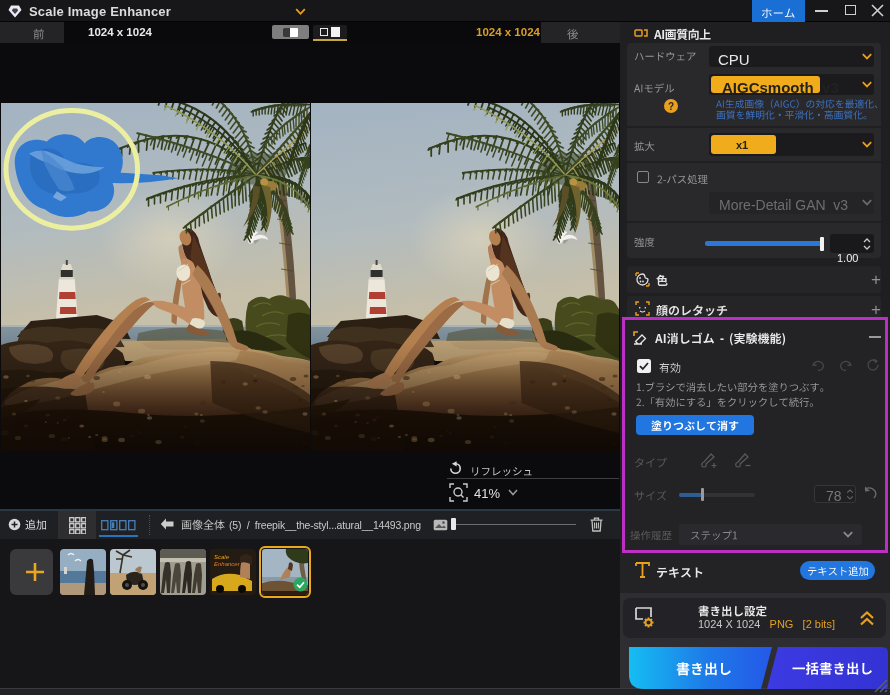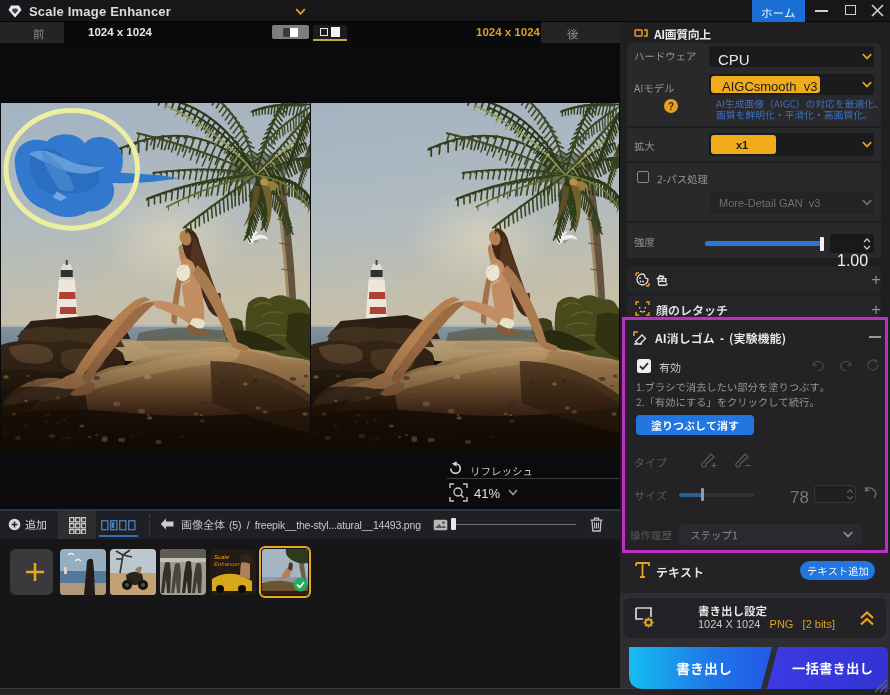--- a/index.html
+++ b/index.html
@@ -418,21 +418,21 @@
     <svg class="abs" style="left:861px;top:53px" width="12" height="7" viewBox="0 0 12 8">
       <path d="M1.2 1.2 L6 6.2 L10.8 1.2" stroke="#e8a01e" stroke-width="2" fill="none"></path>
     </svg>
     <div class="abs" style="left:634px;top:81px">
       <svg width="41" height="16" viewBox="0 0 41 16" style="display:block;overflow:visible;">
         <path transform="translate(0,11.2)" fill="#9b9b9b" d="M0 0H1L1.7 -2.3H4.5L5.3 0H6.3L3.7 -7.6H2.6ZM2 -3.1 2.4 -4.3C2.6 -5.1 2.9 -5.9 3.1 -6.8H3.2C3.4 -6 3.7 -5.1 3.9 -4.3L4.3 -3.1Z M7.4 0H8.3V-7.6H7.4Z M10.6 -4.4V-3.6C10.9 -3.6 11.3 -3.6 11.5 -3.6H13.6V-1.2C13.6 -0.4 14.1 0.2 15.6 0.2C16.6 0.2 17.6 0.1 18.4 0.1L18.5 -0.8C17.6 -0.7 16.7 -0.7 15.8 -0.7C14.8 -0.7 14.4 -1 14.4 -1.5V-3.6H18C18.2 -3.6 18.6 -3.6 18.8 -3.6V-4.4C18.6 -4.4 18.2 -4.4 17.9 -4.4H14.4V-6.6H17.1C17.5 -6.6 17.7 -6.6 18 -6.6V-7.4C17.8 -7.4 17.5 -7.3 17.1 -7.3C16.4 -7.3 12.9 -7.3 12.2 -7.3C11.8 -7.3 11.5 -7.4 11.3 -7.4V-6.6C11.5 -6.6 11.8 -6.6 12.2 -6.6H13.6V-4.4H11.5C11.3 -4.4 10.8 -4.4 10.6 -4.4Z M21.9 -7.6V-6.7C22.2 -6.8 22.5 -6.8 22.8 -6.8C23.4 -6.8 25.9 -6.8 26.4 -6.8C26.7 -6.8 27.1 -6.8 27.4 -6.7V-7.6C27.1 -7.6 26.7 -7.5 26.4 -7.5C25.9 -7.5 23.4 -7.5 22.8 -7.5C22.5 -7.5 22.2 -7.6 21.9 -7.6ZM27.9 -8.4 27.4 -8.2C27.7 -7.8 28 -7.2 28.2 -6.8L28.8 -7C28.6 -7.4 28.2 -8.1 27.9 -8.4ZM29.1 -8.9 28.5 -8.6C28.8 -8.2 29.2 -7.7 29.4 -7.2L30 -7.4C29.8 -7.8 29.3 -8.5 29.1 -8.9ZM20.7 -5V-4.1C20.9 -4.1 21.2 -4.1 21.5 -4.1H24.7C24.6 -3.2 24.5 -2.3 24.1 -1.6C23.7 -0.9 22.9 -0.3 22.1 0L22.9 0.6C23.8 0.1 24.5 -0.6 24.9 -1.3C25.3 -2.1 25.5 -3 25.5 -4.1H28.4C28.6 -4.1 28.9 -4.1 29.2 -4.1V-5C28.9 -5 28.6 -4.9 28.4 -4.9C27.8 -4.9 22.2 -4.9 21.5 -4.9C21.2 -4.9 20.9 -5 20.7 -5Z M35.6 -0.2 36.2 0.2C36.2 0.2 36.4 0.1 36.5 0C37.7 -0.6 39.2 -1.7 40.1 -2.9L39.6 -3.6C38.8 -2.4 37.5 -1.5 36.5 -1C36.5 -1.4 36.5 -6.4 36.5 -7C36.5 -7.4 36.6 -7.7 36.6 -7.8H35.6C35.6 -7.7 35.7 -7.4 35.7 -7C35.7 -6.4 35.7 -1.3 35.7 -0.8C35.7 -0.6 35.7 -0.4 35.6 -0.2ZM30.9 -0.3 31.6 0.2C32.5 -0.5 33.2 -1.5 33.5 -2.6C33.8 -3.6 33.8 -5.9 33.8 -7C33.8 -7.3 33.9 -7.6 33.9 -7.8H32.9C32.9 -7.6 33 -7.3 33 -7C33 -5.9 33 -3.8 32.7 -2.8C32.4 -1.8 31.7 -0.9 30.9 -0.3Z"></path>
       </svg>
     </div>
     <div class="abs" style="left:709px;top:74px;width:165px;height:21px;background:#1b1b1e;border-radius:3px"></div>
     <div class="abs" style="left:711px;top:76px;width:109px;height:17px;background:#f0ac1a;border-radius:3px"></div>
-    <div class="abs" style="left:722px;top:79px;font-size:13px;font-weight:normal;color:#222">AIGCsmooth&nbsp; v3</div>
+    <div class="abs" style="left:722px;top:79px;font-size:15px;font-weight:bold;color:#222">AIGCsmooth&nbsp; v3</div>
     <svg class="abs" style="left:861px;top:81px" width="12" height="7" viewBox="0 0 12 8">
       <path d="M1.2 1.2 L6 6.2 L10.8 1.2" stroke="#e8a01e" stroke-width="2" fill="none"></path>
     </svg>
     <svg class="abs" style="left:664px;top:99px" width="14" height="14" viewBox="0 0 14 14">
 <circle cx="7" cy="7" r="7" fill="#e8a01e"></circle>
 <text x="7" y="10.6" text-anchor="middle" font-size="10" font-weight="bold" fill="#2a2a2a" font-family="Liberation Sans">?</text>
     </svg>
     <div class="abs" style="left:716px;top:97px">
       <svg width="168" height="15" viewBox="0 0 168 15" style="display:block;overflow:visible;">
         <path transform="translate(0,10.6)" fill="#3c72c4" d="M0 0H1L1.6 -2.2H4.3L5 0H5.9L3.5 -7.2H2.5ZM1.9 -2.9 2.2 -4C2.5 -4.8 2.7 -5.6 2.9 -6.4H3C3.2 -5.6 3.4 -4.8 3.7 -4L4 -2.9Z M6.9 0H7.8V-7.2H6.9Z M11.2 -8.1C10.8 -6.7 10.2 -5.3 9.4 -4.4C9.5 -4.3 9.9 -4.1 10 -4C10.4 -4.4 10.7 -5 11 -5.6H13.4V-3.4H10.4V-2.7H13.4V-0.2H9.4V0.5H18.1V-0.2H14.1V-2.7H17.3V-3.4H14.1V-5.6H17.7V-6.3H14.1V-8.2H13.4V-6.3H11.4C11.6 -6.8 11.8 -7.4 11.9 -7.9Z M24 -8.2C24 -7.7 24 -7.1 24 -6.6H19.9V-3.8C19.9 -2.5 19.8 -0.8 19 0.4C19.2 0.5 19.5 0.7 19.6 0.9C20.5 -0.4 20.6 -2.4 20.6 -3.8V-3.9H22.4C22.4 -2.2 22.4 -1.6 22.2 -1.4C22.1 -1.3 22.1 -1.3 21.9 -1.3C21.7 -1.3 21.3 -1.3 20.9 -1.4C21 -1.2 21.1 -0.9 21.1 -0.7C21.6 -0.6 22 -0.6 22.3 -0.7C22.5 -0.7 22.7 -0.8 22.9 -0.9C23.1 -1.2 23.1 -2 23.2 -4.2C23.2 -4.3 23.2 -4.6 23.2 -4.6H20.6V-5.9H24.1C24.2 -4.3 24.4 -2.8 24.8 -1.7C24.1 -0.9 23.4 -0.3 22.5 0.1C22.7 0.3 22.9 0.6 23 0.7C23.8 0.3 24.5 -0.3 25.1 -0.9C25.5 0.1 26.1 0.7 26.9 0.7C27.6 0.7 27.9 0.2 28 -1.5C27.8 -1.5 27.6 -1.7 27.4 -1.9C27.3 -0.5 27.2 -0 26.9 -0C26.4 -0 26 -0.6 25.6 -1.6C26.4 -2.5 26.9 -3.6 27.4 -4.9L26.6 -5.1C26.3 -4.1 25.9 -3.2 25.4 -2.4C25.1 -3.4 24.9 -4.5 24.8 -5.9H27.9V-6.6H24.8C24.7 -7.1 24.7 -7.7 24.7 -8.2ZM25.2 -7.7C25.8 -7.4 26.6 -6.9 27 -6.6L27.4 -7.1C27 -7.4 26.3 -7.9 25.6 -8.2Z M36.7 -5.9V-0.5H30V-5.9H29.3V0.8H30V0.2H36.7V0.8H37.4V-5.9ZM30.9 -5.8V-1.4H35.7V-5.8H33.7V-6.9H37.7V-7.6H29V-6.9H32.9V-5.8ZM31.6 -3.3H33V-2H31.6ZM33.6 -3.3H35V-2H33.6ZM31.6 -5.2H33V-3.9H31.6ZM33.6 -5.2H35V-3.9H33.6Z M42.9 -7H44.8C44.6 -6.8 44.4 -6.5 44.3 -6.3H42.3C42.5 -6.5 42.7 -6.8 42.9 -7ZM47 -3.8C46.7 -3.5 46.2 -3 45.7 -2.7C45.5 -3.1 45.3 -3.6 45.2 -4.1H47.3V-6.3H45.1C45.3 -6.6 45.6 -7 45.8 -7.3L45.3 -7.6L45.2 -7.6H43.3L43.6 -8.1L42.8 -8.2C42.5 -7.4 41.7 -6.5 40.7 -5.8C40.9 -5.7 41.1 -5.5 41.2 -5.4L41.5 -5.6V-4.1H43.4C42.7 -3.7 41.8 -3.3 40.9 -3C41.1 -2.9 41.3 -2.7 41.4 -2.5C42 -2.7 42.6 -3 43.2 -3.4C43.4 -3.2 43.5 -3.1 43.6 -2.9C43 -2.4 41.9 -1.9 41 -1.6C41.2 -1.5 41.3 -1.3 41.4 -1.1C42.2 -1.5 43.2 -2 44 -2.5C44.1 -2.3 44.2 -2.1 44.2 -1.9C43.4 -1.2 42 -0.4 40.8 -0C41 0.1 41.2 0.4 41.2 0.5C42.3 0.1 43.5 -0.6 44.4 -1.3C44.5 -0.7 44.4 -0.2 44.1 0C43.9 0.2 43.7 0.2 43.5 0.2C43.3 0.2 43 0.2 42.7 0.1C42.8 0.3 42.9 0.6 42.9 0.8C43.1 0.8 43.4 0.8 43.6 0.8C44 0.8 44.3 0.7 44.6 0.5C45.4 -0.1 45.4 -2.3 43.7 -3.7C43.9 -3.8 44.1 -4 44.3 -4.1H44.6C45.1 -2.1 45.9 -0.5 47.2 0.4C47.3 0.2 47.5 -0.1 47.7 -0.2C47 -0.6 46.4 -1.3 45.9 -2.2C46.5 -2.5 47.1 -3 47.6 -3.4ZM42.2 -5.8H44V-4.6H42.2ZM44.7 -5.8H46.6V-4.6H44.7ZM40.5 -8.2C40 -6.7 39.3 -5.2 38.4 -4.2C38.5 -4 38.7 -3.6 38.8 -3.4C39.1 -3.8 39.4 -4.3 39.7 -4.7V0.8H40.4V-6.1C40.7 -6.7 41 -7.3 41.2 -8Z M54.8 -3.7C54.8 -1.8 55.6 -0.3 56.8 0.9L57.4 0.6C56.3 -0.5 55.6 -2 55.6 -3.7C55.6 -5.5 56.3 -6.9 57.4 -8.1L56.8 -8.4C55.6 -7.2 54.8 -5.6 54.8 -3.7Z M57.9 0H58.8L59.5 -2.2H62.1L62.8 0H63.7L61.3 -7.2H60.3ZM59.7 -2.9 60.1 -4C60.3 -4.8 60.5 -5.6 60.8 -6.4H60.8C61 -5.6 61.3 -4.8 61.5 -4L61.9 -2.9Z M64.8 0H65.7V-7.2H64.8Z M70.5 0.1C71.4 0.1 72.2 -0.2 72.7 -0.7V-3.7H70.3V-3H71.9V-1.1C71.6 -0.8 71.1 -0.7 70.6 -0.7C69 -0.7 68.2 -1.8 68.2 -3.6C68.2 -5.4 69.1 -6.5 70.6 -6.5C71.3 -6.5 71.7 -6.2 72.1 -5.8L72.6 -6.4C72.2 -6.9 71.5 -7.3 70.5 -7.3C68.6 -7.3 67.2 -5.9 67.2 -3.6C67.2 -1.3 68.6 0.1 70.5 0.1Z M77.1 0.1C78 0.1 78.7 -0.2 79.3 -0.9L78.8 -1.5C78.4 -1 77.8 -0.7 77.1 -0.7C75.8 -0.7 74.9 -1.8 74.9 -3.6C74.9 -5.4 75.8 -6.5 77.2 -6.5C77.8 -6.5 78.3 -6.2 78.6 -5.8L79.1 -6.4C78.7 -6.9 78 -7.3 77.2 -7.3C75.3 -7.3 74 -5.9 74 -3.6C74 -1.3 75.3 0.1 77.1 0.1Z M82.7 -3.7C82.7 -5.6 81.9 -7.2 80.7 -8.4L80.1 -8.1C81.2 -6.9 81.9 -5.5 81.9 -3.7C81.9 -2 81.2 -0.5 80.1 0.6L80.7 0.9C81.9 -0.3 82.7 -1.8 82.7 -3.7Z M94.1 -6.3C94 -5.4 93.8 -4.5 93.6 -3.6C93.1 -2 92.6 -1.3 92.1 -1.3C91.7 -1.3 91.1 -1.9 91.1 -3.1C91.1 -4.4 92.2 -6.1 94.1 -6.3ZM94.9 -6.3C96.6 -6.2 97.6 -4.9 97.6 -3.5C97.6 -1.8 96.3 -0.8 95.1 -0.5C94.8 -0.5 94.5 -0.5 94.2 -0.4L94.7 0.3C97 0 98.4 -1.4 98.4 -3.4C98.4 -5.4 96.9 -7 94.6 -7C92.2 -7 90.3 -5.2 90.3 -3C90.3 -1.4 91.2 -0.4 92.1 -0.4C93 -0.4 93.8 -1.5 94.4 -3.5C94.6 -4.4 94.8 -5.4 94.9 -6.3Z M104.2 -3.9C104.6 -3.2 105.1 -2.2 105.2 -1.6L105.9 -2C105.7 -2.6 105.3 -3.5 104.8 -4.1ZM106.8 -8.2V-5.9H104.1V-5.2H106.8V-0.2C106.8 -0 106.7 0 106.5 0C106.4 0 105.8 0 105.2 0C105.3 0.2 105.4 0.6 105.4 0.8C106.3 0.8 106.8 0.8 107.1 0.6C107.4 0.5 107.5 0.3 107.5 -0.2V-5.2H108.7V-5.9H107.5V-8.2ZM101.7 -8.2V-6.6H99.8V-5.9H104.4V-6.6H102.4V-8.2ZM102.8 -5.7C102.7 -4.8 102.4 -3.9 102.2 -3.2C101.7 -3.8 101.1 -4.4 100.6 -4.9L100.1 -4.5C100.7 -3.9 101.3 -3.2 101.9 -2.4C101.3 -1.3 100.6 -0.5 99.6 0.1C99.7 0.3 100 0.6 100.1 0.7C101 0.1 101.8 -0.8 102.3 -1.8C102.7 -1.2 103 -0.8 103.2 -0.3L103.8 -0.8C103.5 -1.3 103.1 -1.9 102.7 -2.5C103 -3.4 103.3 -4.4 103.5 -5.6Z M113.2 -4.3V-0.5C113.2 0.4 113.4 0.6 114.3 0.6C114.5 0.6 115.5 0.6 115.7 0.6C116.6 0.6 116.7 0.2 116.8 -1.5C116.6 -1.5 116.3 -1.6 116.2 -1.8C116.1 -0.3 116.1 -0.1 115.7 -0.1C115.4 -0.1 114.6 -0.1 114.4 -0.1C114 -0.1 113.9 -0.1 113.9 -0.5V-4.3ZM111.9 -3.4C111.7 -2.4 111.5 -1.2 111 -0.5L111.6 -0.1C112.1 -0.9 112.4 -2.2 112.5 -3.3ZM113.3 -5.4C114.2 -5 115.1 -4.4 115.6 -3.9L116.1 -4.5C115.6 -4.9 114.6 -5.5 113.8 -5.9ZM116.5 -3.4C117.1 -2.4 117.7 -1 117.9 -0.1L118.6 -0.5C118.4 -1.3 117.8 -2.7 117.1 -3.7ZM110.2 -7V-4.4C110.2 -3 110.2 -1 109.4 0.4C109.5 0.5 109.9 0.7 110 0.8C110.8 -0.7 111 -2.9 111 -4.4V-6.3H118.4V-7H114.6V-8.2H113.9V-7Z M127.5 -4.3 127.2 -5.1C126.9 -4.9 126.7 -4.8 126.4 -4.7C125.9 -4.4 125.3 -4.2 124.6 -3.9C124.5 -4.4 123.9 -4.8 123.3 -4.8C122.9 -4.8 122.3 -4.6 121.9 -4.4C122.3 -4.8 122.6 -5.4 122.8 -5.9C123.9 -6 125.1 -6 126.1 -6.2L126.1 -6.9C125.2 -6.8 124.1 -6.7 123.1 -6.6C123.2 -7.1 123.3 -7.5 123.4 -7.8L122.6 -7.8C122.5 -7.5 122.5 -7 122.3 -6.6L121.7 -6.6C121.2 -6.6 120.5 -6.6 120 -6.7V-6C120.6 -5.9 121.2 -5.9 121.6 -5.9H122.1C121.7 -5.1 121 -4.1 119.8 -2.9L120.5 -2.4C120.8 -2.8 121.1 -3.2 121.4 -3.4C121.8 -3.8 122.4 -4.1 123 -4.1C123.5 -4.1 123.8 -4 123.9 -3.5C122.8 -2.9 121.6 -2.2 121.6 -1.1C121.6 0.1 122.7 0.4 124.1 0.4C125 0.4 126.1 0.4 126.8 0.3L126.9 -0.5C126 -0.4 124.9 -0.3 124.2 -0.3C123.2 -0.3 122.4 -0.4 122.4 -1.2C122.4 -1.8 123 -2.3 124 -2.8C124 -2.3 123.9 -1.7 123.9 -1.3H124.7L124.6 -3.2C125.4 -3.5 126.1 -3.8 126.6 -4C126.9 -4.1 127.3 -4.3 127.5 -4.3Z M131.1 -6.2H136V-5.5H131.1ZM131.1 -7.4H136V-6.7H131.1ZM130.4 -7.9V-5H136.8V-7.9ZM132.5 -3.8V-3.2H130.8V-3.8ZM129.1 -0.4 129.2 0.2 132.5 -0.2V0.8H133.3V0.2C133.4 0.3 133.6 0.6 133.6 0.7C134.3 0.5 135 0.1 135.6 -0.3C136.2 0.2 136.9 0.5 137.7 0.8C137.8 0.6 137.9 0.3 138.1 0.2C137.3 0 136.7 -0.3 136.1 -0.7C136.7 -1.4 137.3 -2.1 137.6 -3.1L137.1 -3.3L137 -3.2H133.6V-2.6H134.4L134 -2.5C134.3 -1.9 134.7 -1.3 135.1 -0.8C134.5 -0.4 133.9 -0 133.3 0.1V-3.8H137.9V-4.5H129.2V-3.8H130.1V-0.5ZM134.6 -2.6H136.7C136.4 -2.1 136 -1.6 135.6 -1.2C135.2 -1.6 134.9 -2.1 134.6 -2.6ZM132.5 -2.6V-1.9H130.8V-2.6ZM132.5 -1.4V-0.8L130.8 -0.6V-1.4Z M139 -7.6C139.6 -7.1 140.3 -6.4 140.6 -5.9L141.2 -6.4C140.9 -6.9 140.2 -7.5 139.6 -8ZM140.9 -4.4H138.9V-3.7H140.2V-1.1C139.7 -0.7 139.2 -0.3 138.8 -0L139.2 0.7C139.7 0.3 140.1 -0.1 140.6 -0.6C141.2 0.2 142.1 0.5 143.4 0.6C144.5 0.6 146.6 0.6 147.7 0.6C147.7 0.4 147.8 0 147.9 -0.1C146.7 -0.1 144.4 -0 143.4 -0.1C142.2 -0.1 141.3 -0.5 140.9 -1.2ZM142.7 -6.7C142.8 -6.4 143 -6.1 143.1 -5.8H141.8V-0.7H142.5V-5.2H144.3V-4.5H142.8V-4H144.3V-3.3H143.2V-1.2H143.8V-1.6H145.9V-3.3H144.8V-4H146.3V-4.5H144.8V-5.2H146.7V-1.5C146.7 -1.3 146.7 -1.3 146.6 -1.3C146.4 -1.3 146 -1.3 145.6 -1.3C145.7 -1.1 145.8 -0.9 145.8 -0.7C146.4 -0.7 146.8 -0.7 147.1 -0.8C147.3 -0.9 147.4 -1.1 147.4 -1.5V-5.8H146C146.1 -6.1 146.3 -6.4 146.5 -6.8L146.2 -6.8H147.7V-7.4H144.9V-8.2H144.2V-7.4H141.4V-6.8H143ZM145.7 -6.8C145.6 -6.5 145.4 -6.1 145.3 -5.8L145.3 -5.8H143.6L143.7 -5.9C143.7 -6.1 143.5 -6.5 143.3 -6.8ZM143.8 -2.9H145.3V-2H143.8Z M156.7 -6.4C156 -5.7 154.9 -4.9 153.8 -4.3V-8H153V-0.7C153 0.4 153.3 0.6 154.4 0.6C154.6 0.6 156.1 0.6 156.4 0.6C157.4 0.6 157.6 0.1 157.7 -1.5C157.5 -1.6 157.2 -1.7 157 -1.8C157 -0.4 156.9 -0 156.3 -0C156 -0 154.7 -0 154.4 -0C153.9 -0 153.8 -0.2 153.8 -0.7V-3.6C155 -4.2 156.3 -5 157.2 -5.7ZM151.3 -8.1C150.7 -6.5 149.6 -5 148.5 -4.1C148.6 -3.9 148.8 -3.5 148.9 -3.4C149.4 -3.8 149.8 -4.2 150.2 -4.8V0.8H150.9V-5.8C151.4 -6.4 151.7 -7.1 152 -7.8Z M160.7 0.5 161.4 -0C160.8 -0.7 159.9 -1.6 159.2 -2.2L158.6 -1.6C159.3 -1.1 160.1 -0.2 160.7 0.5Z"></path>
@@ -456,34 +456,34 @@
       <path d="M1.2 1.2 L6 6.2 L10.8 1.2" stroke="#e8a01e" stroke-width="2" fill="none"></path>
     </svg>
     <div class="abs" style="left:627px;top:163px;width:254px;height:58px;background:#29292c"></div>
     <div class="abs" style="left:637px;top:171px;width:12px;height:12px;border:1.5px solid #8a8a8a;border-radius:2px"></div>
     <div class="abs flex" style="left:657px;top:172px">
       <svg width="51" height="16" viewBox="0 0 51 16" style="display:block;overflow:visible;">
         <path transform="translate(0,11.2)" fill="#989898" d="M0.5 0H5.3V-0.8H3.1C2.8 -0.8 2.3 -0.8 1.9 -0.7C3.7 -2.4 4.9 -4 4.9 -5.5C4.9 -6.9 4 -7.8 2.7 -7.8C1.7 -7.8 1 -7.3 0.4 -6.6L1 -6.1C1.4 -6.6 1.9 -7 2.5 -7C3.5 -7 4 -6.4 4 -5.5C4 -4.2 2.8 -2.7 0.5 -0.6Z M6.3 -2.5H8.9V-3.3H6.3Z M17.5 -7.2C17.5 -7.6 17.8 -7.9 18.2 -7.9C18.6 -7.9 18.9 -7.6 18.9 -7.2C18.9 -6.9 18.6 -6.6 18.2 -6.6C17.8 -6.6 17.5 -6.9 17.5 -7.2ZM17 -7.2C17 -6.6 17.6 -6.1 18.2 -6.1C18.8 -6.1 19.4 -6.6 19.4 -7.2C19.4 -7.9 18.8 -8.4 18.2 -8.4C17.6 -8.4 17 -7.9 17 -7.2ZM11.6 -3.1C11.3 -2.3 10.7 -1.2 10 -0.3L10.9 0.1C11.5 -0.8 12.1 -1.8 12.5 -2.8C12.9 -3.8 13.3 -5.4 13.4 -6C13.4 -6.3 13.5 -6.6 13.6 -6.8L12.7 -7C12.5 -5.8 12.1 -4.2 11.6 -3.1ZM16.8 -3.5C17.2 -2.4 17.7 -1 17.9 0.1L18.9 -0.2C18.6 -1.2 18 -2.8 17.6 -3.8C17.2 -4.9 16.5 -6.3 16.1 -7.1L15.3 -6.8C15.7 -6 16.3 -4.6 16.8 -3.5Z M28.1 -7 27.6 -7.4C27.4 -7.3 27.1 -7.3 26.8 -7.3C26.4 -7.3 23.2 -7.3 22.8 -7.3C22.5 -7.3 21.9 -7.3 21.7 -7.3V-6.4C21.8 -6.4 22.4 -6.4 22.8 -6.4C23.1 -6.4 26.5 -6.4 26.8 -6.4C26.6 -5.6 25.8 -4.4 25.1 -3.6C24 -2.4 22.5 -1.1 20.8 -0.5L21.5 0.2C23 -0.5 24.4 -1.6 25.5 -2.8C26.6 -1.9 27.7 -0.6 28.4 0.3L29.1 -0.3C28.5 -1.2 27.2 -2.5 26.1 -3.5C26.8 -4.4 27.5 -5.6 27.8 -6.5C27.9 -6.6 28 -6.9 28.1 -7Z M32.5 -6.3H34C33.9 -4.9 33.6 -3.7 33.2 -2.8C32.8 -3.5 32.5 -4.3 32.3 -5.4C32.3 -5.7 32.4 -6 32.5 -6.3ZM32.2 -8.7C31.9 -6.6 31.4 -4.6 30.5 -3.3C30.6 -3.2 31 -2.9 31.1 -2.7C31.4 -3.2 31.6 -3.7 31.9 -4.3C32.1 -3.4 32.4 -2.6 32.8 -2C32.2 -1 31.5 -0.2 30.7 0.2C30.8 0.4 31 0.7 31.2 0.9C32 0.3 32.7 -0.4 33.3 -1.3C34.5 0.3 36.2 0.6 38.1 0.6H39.9C40 0.4 40.1 0.1 40.2 -0.1C39.8 -0.1 38.5 -0.1 38.2 -0.1C36.4 -0.1 34.8 -0.4 33.6 -2C34.2 -3.3 34.6 -4.9 34.8 -6.9L34.4 -7L34.2 -7H32.7C32.8 -7.5 32.9 -8.1 32.9 -8.6ZM35.7 -8V-5.9C35.7 -4.6 35.6 -2.8 34.7 -1.5C34.8 -1.4 35.1 -1.2 35.3 -1.1C36.3 -2.5 36.4 -4.5 36.4 -5.9V-7.3H37.8V-2.1C37.8 -1.4 38 -1.2 38.6 -1.2C38.7 -1.2 39.1 -1.2 39.2 -1.2C39.7 -1.2 39.9 -1.5 39.9 -2.5C39.7 -2.5 39.5 -2.6 39.3 -2.7C39.3 -1.9 39.3 -1.8 39.1 -1.8C39.1 -1.8 38.8 -1.8 38.7 -1.8C38.6 -1.8 38.5 -1.8 38.5 -2.1V-8Z M45.5 -5.6H47.1V-4.3H45.5ZM47.8 -5.6H49.4V-4.3H47.8ZM45.5 -7.6H47.1V-6.3H45.5ZM47.8 -7.6H49.4V-6.3H47.8ZM43.9 -0.2V0.5H50.6V-0.2H47.9V-1.7H50.3V-2.4H47.9V-3.6H50.1V-8.3H44.8V-3.6H47.1V-2.4H44.7V-1.7H47.1V-0.2ZM40.9 -1 41.1 -0.2C42.1 -0.6 43.3 -1 44.4 -1.3L44.2 -2.1L43.1 -1.7V-4.3H44.1V-5H43.1V-7.3H44.3V-8H41.1V-7.3H42.3V-5H41.2V-4.3H42.3V-1.5C41.8 -1.3 41.3 -1.2 40.9 -1Z"></path>
       </svg>
     </div>
     <div class="abs" style="left:709px;top:192px;width:165px;height:22px;background:#242427;border-radius:3px"></div>
-    <div class="abs" style="left:719px;top:197px;font-size:11px;color:#6e6e6e">More-Detail GAN&nbsp; v3</div>
+    <div class="abs" style="left:719px;top:197px;font-size:14px;color:#6e6e6e">More-Detail GAN&nbsp; v3</div>
     <svg class="abs" style="left:861px;top:199px" width="12" height="7" viewBox="0 0 12 8">
       <path d="M1.2 1.2 L6 6.2 L10.8 1.2" stroke="#6a6a6a" stroke-width="2" fill="none"></path>
     </svg>
     <div class="abs" style="left:627px;top:223px;width:254px;height:35px;background:#29292c;border-radius:0 0 4px 4px"></div>
     <div class="abs" style="left:634px;top:235px">
       <svg width="21" height="16" viewBox="0 0 21 16" style="display:block;overflow:visible;">
         <path transform="translate(0,11.2)" fill="#9b9b9b" d="M4.2 -4.8V-2H6.5V-0.3C5.4 -0.2 4.5 -0.2 3.7 -0.1L3.8 0.6C5.2 0.5 7.2 0.4 9.1 0.2C9.3 0.5 9.4 0.7 9.5 0.9L10.2 0.6C9.9 -0.1 9.2 -1.1 8.6 -1.8L8 -1.5C8.2 -1.2 8.5 -0.8 8.7 -0.5L7.2 -0.4V-2H9.5V-4.8H7.2V-6L9 -6.1C9.1 -5.9 9.3 -5.6 9.4 -5.4L10.1 -5.8C9.7 -6.4 9 -7.3 8.4 -7.9L7.7 -7.6C8 -7.4 8.2 -7.1 8.5 -6.7L5.6 -6.6C6 -7.2 6.4 -7.9 6.7 -8.5L5.9 -8.8C5.6 -8.1 5.2 -7.2 4.8 -6.6L3.9 -6.5L4 -5.8L6.5 -5.9V-4.8ZM4.9 -4.2H6.5V-2.7H4.9ZM7.2 -4.2H8.8V-2.7H7.2ZM0.8 -5.9C0.7 -4.9 0.6 -3.6 0.5 -2.8L1.2 -2.7L1.2 -3.1H2.8C2.7 -1 2.6 -0.2 2.4 -0C2.3 0.1 2.2 0.1 2 0.1C1.8 0.1 1.3 0.1 0.8 0C0.9 0.2 1 0.6 1 0.8C1.5 0.8 2 0.8 2.3 0.8C2.6 0.8 2.8 0.7 3 0.5C3.3 0.1 3.4 -0.8 3.5 -3.5C3.5 -3.6 3.5 -3.8 3.5 -3.8H1.3L1.4 -5.2H3.5V-8.2H0.6V-7.5H2.8V-5.9Z M14.4 -6.7V-5.8H12.7V-5.2H14.4V-3.5H18.5V-5.2H20.1V-5.8H18.5V-6.7H17.7V-5.8H15.2V-6.7ZM17.7 -5.2V-4.1H15.2V-5.2ZM18.3 -2.1C17.8 -1.6 17.2 -1.2 16.5 -0.8C15.8 -1.2 15.2 -1.6 14.8 -2.1ZM12.9 -2.8V-2.1H14.5L14.1 -2C14.5 -1.4 15 -0.9 15.7 -0.5C14.7 -0.1 13.6 0.1 12.5 0.2C12.6 0.3 12.8 0.6 12.8 0.8C14.1 0.7 15.4 0.4 16.5 -0.1C17.5 0.4 18.7 0.7 19.9 0.9C20 0.7 20.2 0.3 20.4 0.2C19.3 0.1 18.2 -0.2 17.3 -0.5C18.2 -1 18.9 -1.7 19.4 -2.6L18.9 -2.8L18.8 -2.8ZM11.7 -7.7V-4.7C11.7 -3.2 11.6 -1.1 10.7 0.4C10.9 0.5 11.2 0.7 11.4 0.8C12.3 -0.7 12.4 -3.1 12.4 -4.7V-7H20.2V-7.7H16.3V-8.7H15.5V-7.7Z"></path>
       </svg>
     </div>
     <div class="abs" style="left:705px;top:241px;width:118px;height:5px;background:#2d76d9;border-radius:2px"></div>
     <div class="abs" style="left:820px;top:236.5px;width:3.5px;height:14px;background:#f2f2f2;border-radius:1px"></div>
     <div class="abs" style="left:830px;top:234px;width:44px;height:19px;background:#19191c;border-radius:3px"></div>
-    <div class="abs" style="left:837px;top:252px;font-size:16px;color:#f0f0f0">1.00</div>
+    <div class="abs" style="left:837px;top:252px;font-size:11px;color:#f0f0f0">1.00</div>
     <svg class="abs" style="left:863px;top:238px" width="8" height="12" viewBox="0 0 8 12">
 <path d="M1 4 L4 1 L7 4" stroke="#c8c8c8" stroke-width="1.3" fill="none"></path>
 <path d="M1 8 L4 11 L7 8" stroke="#c8c8c8" stroke-width="1.3" fill="none"></path>
     </svg>
     <div class="abs" style="left:627px;top:266px;width:254px;height:27px;background:#252528;border-radius:3px"></div>
     <svg class="abs" style="left:635px;top:272px" width="15" height="15" viewBox="0 0 15 15">
 <path d="M1 1 L4 1 M1 1 L1 4 M11 14 L14 14 M14 14 L14 11" stroke="#e8a01e" stroke-width="1.4" fill="none"></path>
 <path d="M7.5 2 A5.5 5.5 0 1 0 13 7.5 C13 6 11.5 6.5 10.5 6 C9.5 5.5 10.5 2 7.5 2Z" fill="none" stroke="#e0e0e0" stroke-width="1.3"></path>
 <circle cx="5" cy="6" r="0.9" fill="#e0e0e0"></circle>
       <circle cx="8" cy="9.5" r="0.9" fill="#e0e0e0"></circle>
@@ -574,21 +574,21 @@
     </svg>
     <div class="abs" style="left:634px;top:488px">
       <svg width="33" height="16" viewBox="0 0 33 16" style="display:block;overflow:visible;">
         <path transform="translate(0,11.9)" fill="#5a5a5a" d="M0.7 -6.4V-5.4C0.9 -5.4 1.4 -5.4 1.8 -5.4H3V-3.7C3 -3.2 3 -2.8 3 -2.7H3.9C3.9 -2.8 3.9 -3.3 3.9 -3.7V-5.4H7V-5C7 -1.9 6 -1 4 -0.2L4.8 0.5C7.3 -0.6 7.9 -2.1 7.9 -5V-5.4H9.1C9.6 -5.4 10 -5.4 10.1 -5.4V-6.3C10 -6.3 9.6 -6.3 9.1 -6.3H7.9V-7.7C7.9 -8.1 8 -8.4 8 -8.6H7C7 -8.4 7 -8.1 7 -7.7V-6.3H3.9V-7.7C3.9 -8.1 3.9 -8.4 4 -8.5H3C3 -8.2 3 -7.9 3 -7.7V-6.3H1.8C1.4 -6.3 0.8 -6.3 0.7 -6.4Z M11.9 -4 12.4 -3.1C13.9 -3.6 15.4 -4.2 16.6 -4.9V-0.8C16.6 -0.4 16.5 0.1 16.5 0.3H17.6C17.5 0.1 17.5 -0.4 17.5 -0.8V-5.5C18.6 -6.2 19.7 -7.1 20.5 -7.9L19.8 -8.6C19 -7.7 17.9 -6.7 16.8 -6C15.5 -5.3 13.8 -4.5 11.9 -4Z M30.3 -9 29.7 -8.7C30 -8.3 30.4 -7.6 30.6 -7.2L31.2 -7.4C31 -7.9 30.6 -8.5 30.3 -9ZM31.6 -9.3 31 -9.1C31.3 -8.7 31.7 -8.1 31.9 -7.6L32.5 -7.8C32.3 -8.2 31.9 -8.9 31.6 -9.3ZM30.6 -7.2 30 -7.6C29.8 -7.5 29.6 -7.5 29.2 -7.5C28.8 -7.5 25.4 -7.5 24.9 -7.5C24.6 -7.5 24 -7.5 23.8 -7.6V-6.6C24 -6.6 24.6 -6.6 24.9 -6.6C25.3 -6.6 28.8 -6.6 29.2 -6.6C29 -5.7 28.2 -4.4 27.4 -3.6C26.3 -2.3 24.7 -1 22.9 -0.3L23.6 0.4C25.2 -0.3 26.7 -1.5 27.9 -2.8C29 -1.8 30.2 -0.5 30.9 0.5L31.7 -0.2C31 -1 29.6 -2.5 28.5 -3.5C29.2 -4.4 29.9 -5.7 30.3 -6.7C30.4 -6.8 30.5 -7.1 30.6 -7.2Z"></path>
       </svg>
     </div>
     <div class="abs" style="left:679px;top:492.5px;width:76px;height:4px;background:#313136;border-radius:2px"></div>
     <div class="abs" style="left:679px;top:492.5px;width:24px;height:4px;background:#2d5d92;border-radius:2px"></div>
     <div class="abs" style="left:701px;top:488px;width:3px;height:13px;background:#9a9a9a;border-radius:1px"></div>
     <div class="abs" style="left:814px;top:485px;width:42px;height:18px;background:#202023;border-radius:3px;border:1px solid #35353a"></div>
-    <div class="abs" style="left:790px;top:488px;font-size:17px;color:#787878">78</div>
+    <div class="abs" style="left:826px;top:488px;font-size:14px;color:#787878">78</div>
     <svg class="abs" style="left:846px;top:489px" width="8" height="11" viewBox="0 0 8 12">
 <path d="M1 4 L4 1 L7 4" stroke="#686868" stroke-width="1.2" fill="none"></path>
 <path d="M1 8 L4 11 L7 8" stroke="#686868" stroke-width="1.2" fill="none"></path>
     </svg>
     <svg class="abs" style="left:863px;top:486px" width="15" height="14" viewBox="0 0 15 14">
 <path d="M2 3 Q8 0 12 5 Q14 9 11 12" stroke="#6a6a6a" stroke-width="1.4" fill="none"></path>
 <path d="M2 0.5 L2 5.5 L7 5Z" fill="#6a6a6a"></path>
     </svg>
     <div class="abs" style="left:630px;top:528px">
       <svg width="42" height="16" viewBox="0 0 42 16" style="display:block;overflow:visible;">

